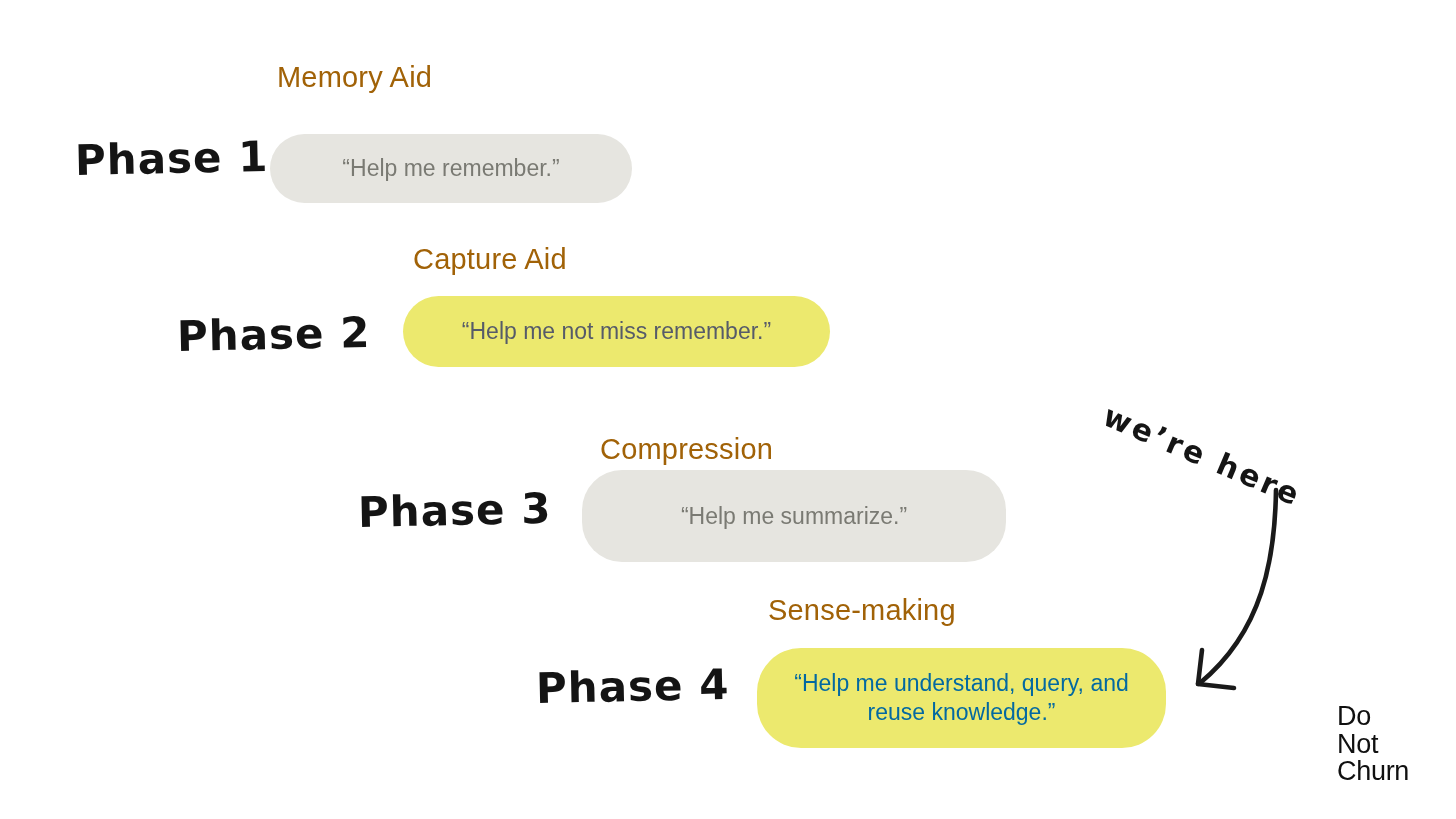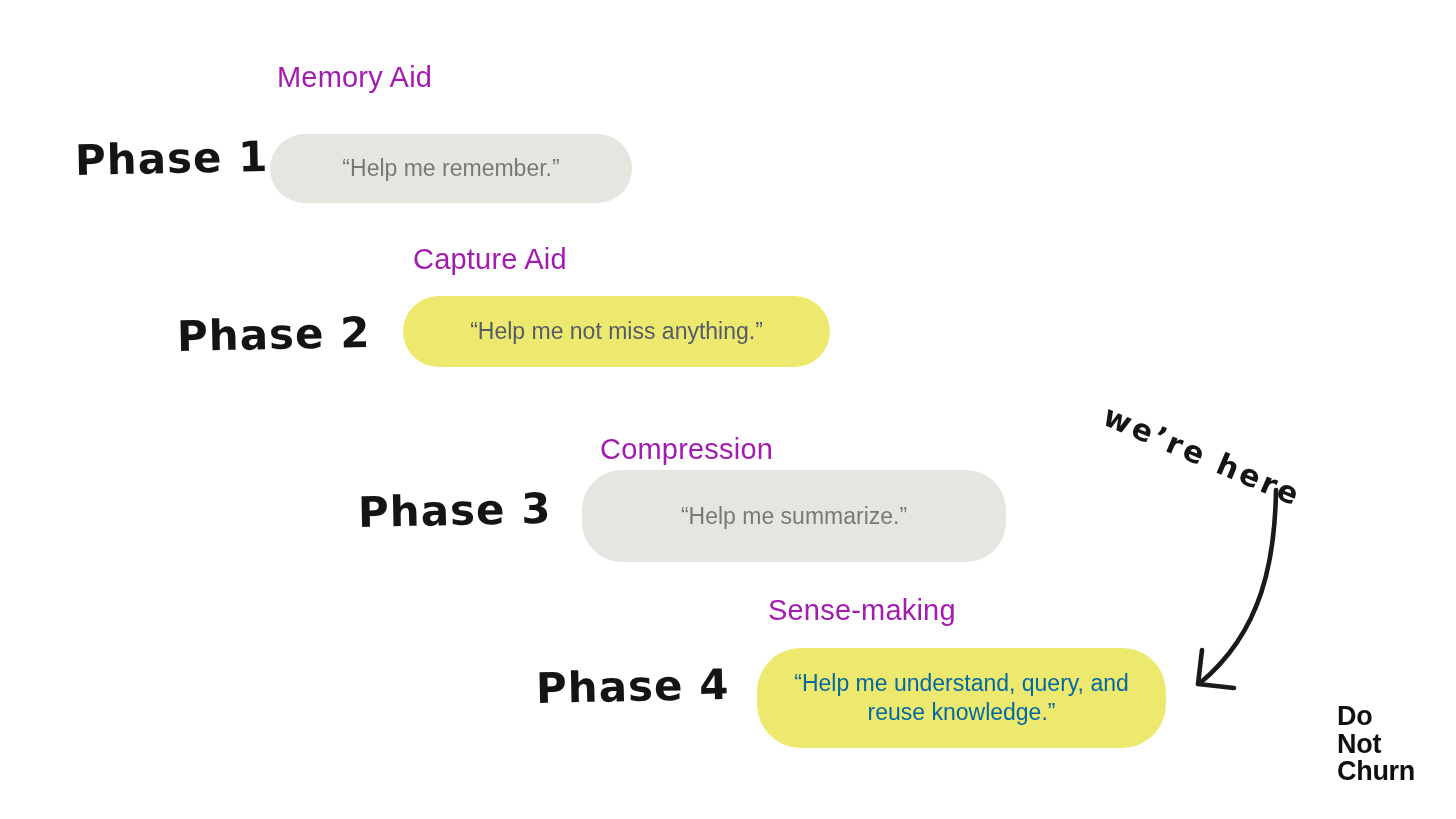--- a/index.html
+++ b/index.html
@@ -13,21 +13,21 @@
     width: 1456px;
     height: 819px;
     background: #ffffff;
     overflow: hidden;
   }
   .abs { position: absolute; }
 
   .category-label {
     font-size: 29px;
     font-weight: 500;
-    color: #a21caf;
+    color: #a16207;
     letter-spacing: 0.2px;
     white-space: nowrap;
   }
 
   .phase-label {
     font-size: 42px;
     font-weight: 700;
     color: #141414;
     letter-spacing: 1px;
     white-space: nowrap;
@@ -86,38 +86,38 @@
     top: 0;
     width: 1456px;
     height: 819px;
     pointer-events: none;
   }
 
   .logo {
     left: 1337px;
     top: 703px;
     font-size: 27px;
-    font-weight: 700;
+    font-weight: 400;
     line-height: 1.02;
     color: #101010;
     letter-spacing: -0.3px;
     font-family: "Liberation Sans", sans-serif;
   }
 </style>
 </head>
 <body>
 
 <div class="canvas">
 
   <div class="abs category-label cat-1">Memory Aid</div>
   <div class="abs pill pill-1" style="background-color: rgb(230, 229, 224); color: rgb(122, 122, 115);">“Help me remember.”</div>
   <div class="abs phase-label phase-1">Phase 1</div>
 
   <div class="abs category-label cat-2">Capture Aid</div>
-  <div class="abs pill pill-2" style="background-color: rgb(236, 233, 110); color: rgb(86, 91, 105);">“Help me not miss anything.”</div>
+  <div class="abs pill pill-2" style="background-color: rgb(236, 233, 110); color: rgb(86, 91, 105);">“Help me not miss remember.”</div>
   <div class="abs phase-label phase-2">Phase 2</div>
 
   <div class="abs category-label cat-3">Compression</div>
   <div class="abs pill pill-3" style="background-color: rgb(230, 229, 224); color: rgb(122, 122, 115);">“Help me summarize.”</div>
   <div class="abs phase-label phase-3">Phase 3</div>
 
   <div class="abs category-label cat-4">Sense-making</div>
   <div class="abs pill pill-4" style="background-color: rgb(236, 233, 110); color: #0369a1;">“Help me understand, query, and
 reuse knowledge.”</div>
   <div class="abs phase-label phase-4">Phase 4</div>

